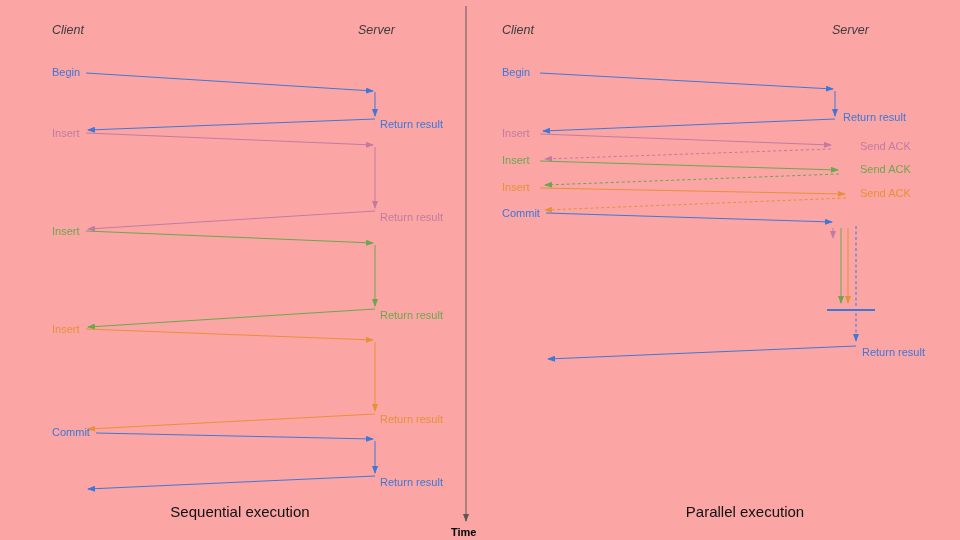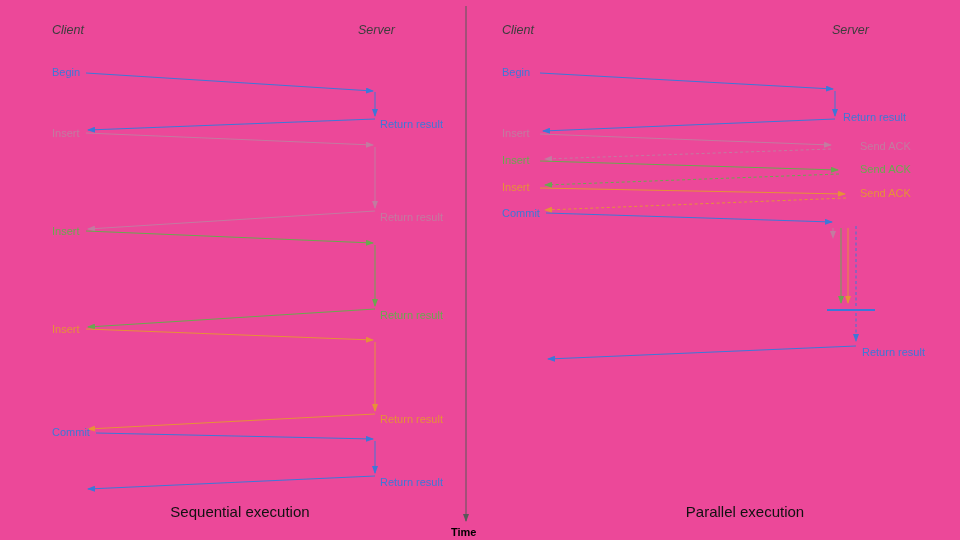--- a/index.html
+++ b/index.html
@@ -1,16 +1,16 @@
 <!DOCTYPE html>
 <html><head>
 <meta charset="utf-8">
 <style>
   html,body{margin:0;padding:0;background:#ffffff;}
-  .canvas{position:relative;width:960px;height:540px;background:#ec4899;overflow:hidden;font-family:"Liberation Sans",sans-serif;}
+  .canvas{position:relative;width:960px;height:540px;background:#fca5a5;overflow:hidden;font-family:"Liberation Sans",sans-serif;}
   .canvas svg{position:absolute;left:0;top:0;}
   text{font-family:"Liberation Sans",sans-serif;font-size:11px;}
   .actor{font-size:12.5px;font-style:italic;fill:#3d3d3d;}
   .caption{font-size:15px;fill:#111111;text-anchor:middle;}
   .time-label{font-size:11px;font-weight:bold;fill:#000000;}
   line{fill:none;stroke-width:1;}
   .dashed{stroke-dasharray:3 2.5;}
   .barrier{stroke-width:2;}
 </style>
 </head>

